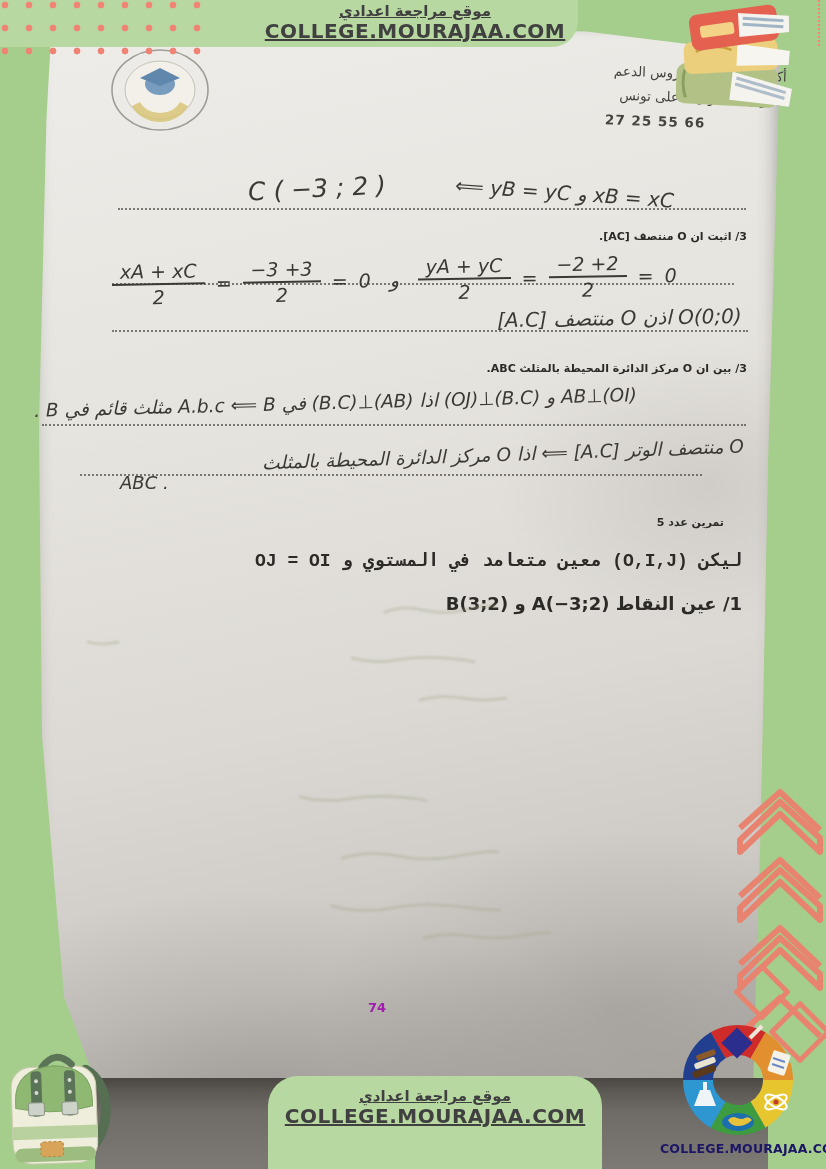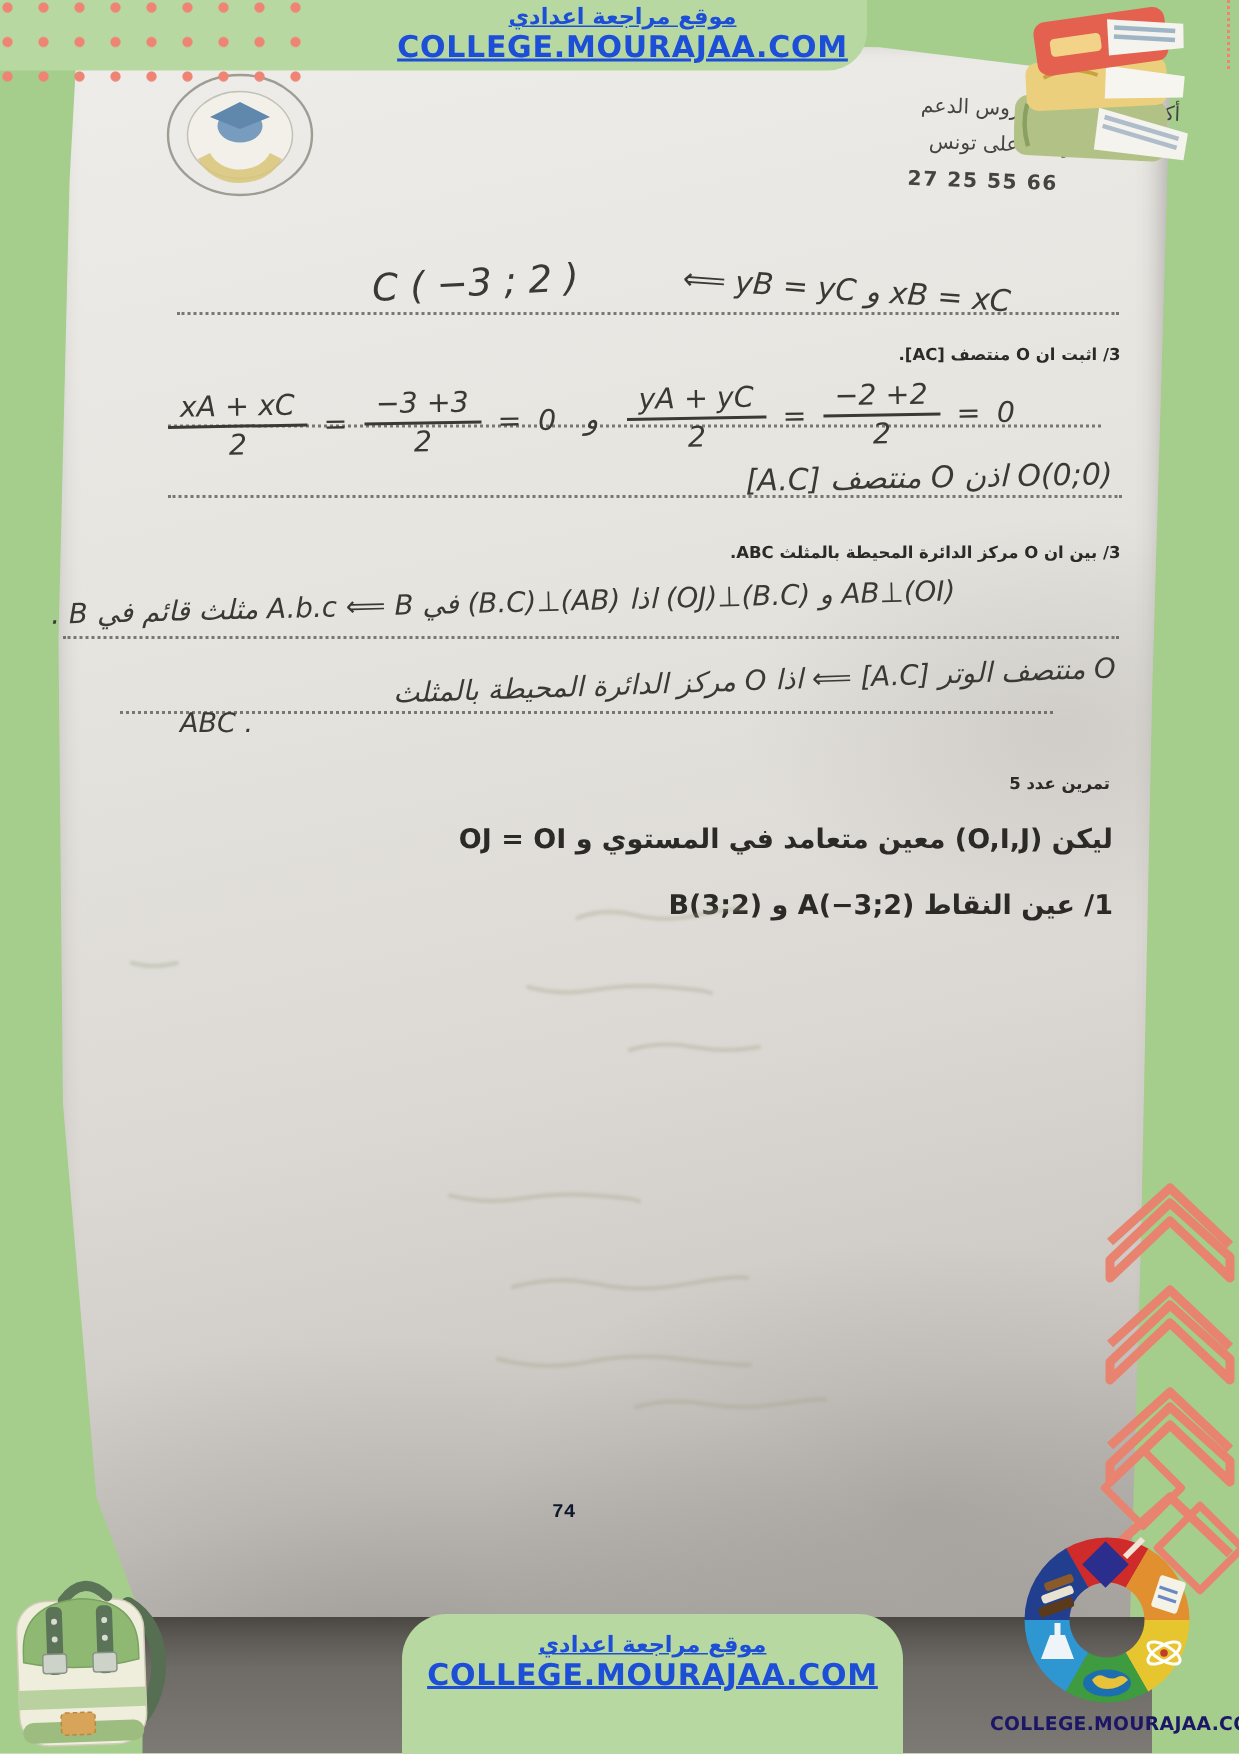--- a/index.html
+++ b/index.html
@@ -2,21 +2,21 @@
 <html lang="ar"><head>
 <meta charset="utf-8">
 <style>
   html,body{margin:0;padding:0;}
   .page{position:relative;width:826px;height:1169px;background:#a5cd8c;overflow:hidden;
         font-family:"DejaVu Sans",sans-serif;}
   .abs{position:absolute;}
 
   
   .banner-top{left:0;top:0;width:578px;height:47px;background:#b7d9a1;border-radius:0 0 26px 0;z-index:6;}
-  .banner-text{color:#1d4ed8;text-align:center;line-height:1.15;}
+  .banner-text{color:#404040;text-align:center;line-height:1.15;}
   .banner-text .ar{font-size:15px;font-weight:700;text-decoration:underline;display:block;}
   .banner-text .dom{font-size:20px;font-weight:800;text-decoration:underline;letter-spacing:.5px;display:block;}
   .banner-top .banner-text{position:absolute;left:225px;top:3px;width:380px;}
   .banner-bottom{left:268px;top:1076px;width:334px;height:93px;background:#b7d9a1;border-radius:30px 30px 0 0;z-index:8;}
   .banner-bottom .banner-text{position:absolute;left:0;top:12px;width:100%;}
 
   
   .dot-grid{left:0;top:0;width:212px;height:64px;z-index:7;
     background-image:radial-gradient(circle at 5px 5px,#ef8474 3.1px,rgba(0,0,0,0) 3.7px);
     background-size:24px 23px;}
@@ -42,21 +42,21 @@
 
   
   .print{direction:rtl;color:#2c2a27;font-weight:700;font-size:11px;white-space:nowrap;z-index:3;}
   
   .hw{font-style:italic;color:#3b3934;z-index:4;white-space:nowrap;}
   .dotline{border-top:2px dotted #55534e;z-index:3;opacity:.75;}
   .frac{display:inline-flex;flex-direction:column;align-items:center;vertical-align:middle;}
   .frac .num{border-bottom:2px solid #3b3934;padding:0 8px 1px;}
   .frac .den{padding-top:1px;}
   .calc-row{display:flex;align-items:center;gap:11px;font-size:19px;}
-  .pgnum{left:368px;top:1000px;font-size:13px;font-weight:700;color:#0f172a;z-index:3;font-family:Liberation Mono, monospace;}
+  .pgnum{left:368px;top:1000px;font-size:13px;font-weight:700;color:#a21caf;z-index:3;}
 
   .bleed{z-index:3;opacity:.33;filter:blur(1.1px);}
 
   
   .ring-logo{left:676px;top:1018px;width:124px;height:124px;z-index:9;}
   .logo-caption{left:660px;top:1141px;width:166px;text-align:center;z-index:9;
     font-size:12.5px;font-weight:800;color:#1c1666;letter-spacing:.2px;white-space:nowrap;}
   .chevrons{left:732px;top:786px;width:94px;height:262px;z-index:5;}
   .diamonds{left:718px;top:960px;width:108px;height:110px;z-index:5;}
   .backpack{left:-4px;top:1040px;width:128px;height:129px;z-index:9;transform:rotate(-2deg);}
@@ -120,22 +120,22 @@
   <div class="abs hw" style="right:84px;top:306px;font-size:20px;direction:rtl;transform:rotate(-1deg);">O(0;0) اذن O منتصف [A.C]</div>
 
   <div class="abs print" style="right:79px;top:362px;">3/ بين ان O مركز الدائرة المحيطة بالمثلث ABC.</div>
 
   <div class="abs dotline" style="left:42px;top:424px;width:704px;"></div>
   <div class="abs hw" style="left:34px;top:392px;font-size:18.5px;direction:rtl;transform:rotate(-1.5deg);">AB⊥(OI) و (B.C)⊥(OJ) اذا (AB)⊥(B.C) في B ‏⟸‏ A.b.c مثلث قائم في B .</div>
   <div class="abs dotline" style="left:80px;top:474px;width:622px;"></div>
   <div class="abs hw" style="right:82px;top:444px;font-size:18.5px;direction:rtl;transform:rotate(-2deg);">O منتصف الوتر [A.C] ‏⟸‏ اذا O مركز الدائرة المحيطة بالمثلث</div>
   <div class="abs hw" style="left:120px;top:472px;font-size:18px;">ABC .</div>
 
-  <div class="abs print" style="right:86px;top:516px;">تمرين عدد 5</div>
-  <div class="abs print" style="right:84px;top:549px;font-size:18px;">ليكن (O,I,J) معين متعامد في المستوي و OJ = OI</div>
+  <div class="abs print" style="right:102px;top:516px;">تمرين عدد 5</div>
+  <div class="abs print" style="right:84px;top:549px;font-size:18px;font-family:Liberation Mono, monospace;">ليكن (O,I,J) معين متعامد في المستوي و OJ = OI</div>
   <div class="abs print" style="right:84px;top:593px;font-size:18px;">1/ عين النقاط A(−3;2) و B(3;2)</div>
 
   <svg class="abs bleed" style="left:0;top:0;width:826px;height:1169px;">
     <g fill="none" stroke="#a0a488" stroke-width="3" stroke-linecap="round">
       <path d="M385,612 q18,-7 38,-2 t42,0 t30,-4"></path>
       <path d="M352,658 q22,6 44,2 t48,-2 t30,4"></path>
       <path d="M420,700 q20,-6 42,-2 t44,0"></path>
       <path d="M300,797 q24,6 48,2 t50,-2 t28,4"></path>
       <path d="M342,858 q28,-8 56,-2 t60,0 t40,-4"></path>
       <path d="M332,906 q30,8 60,2 t62,-2 t46,4"></path>

